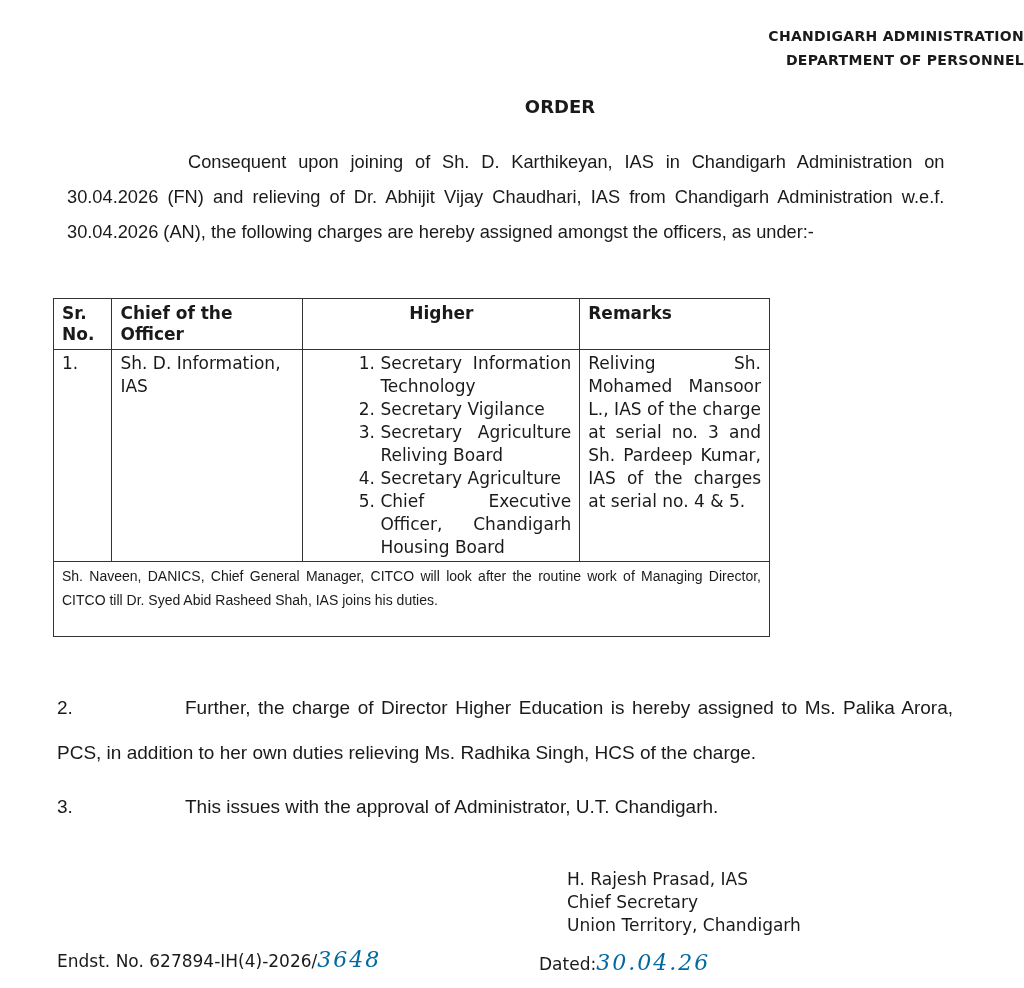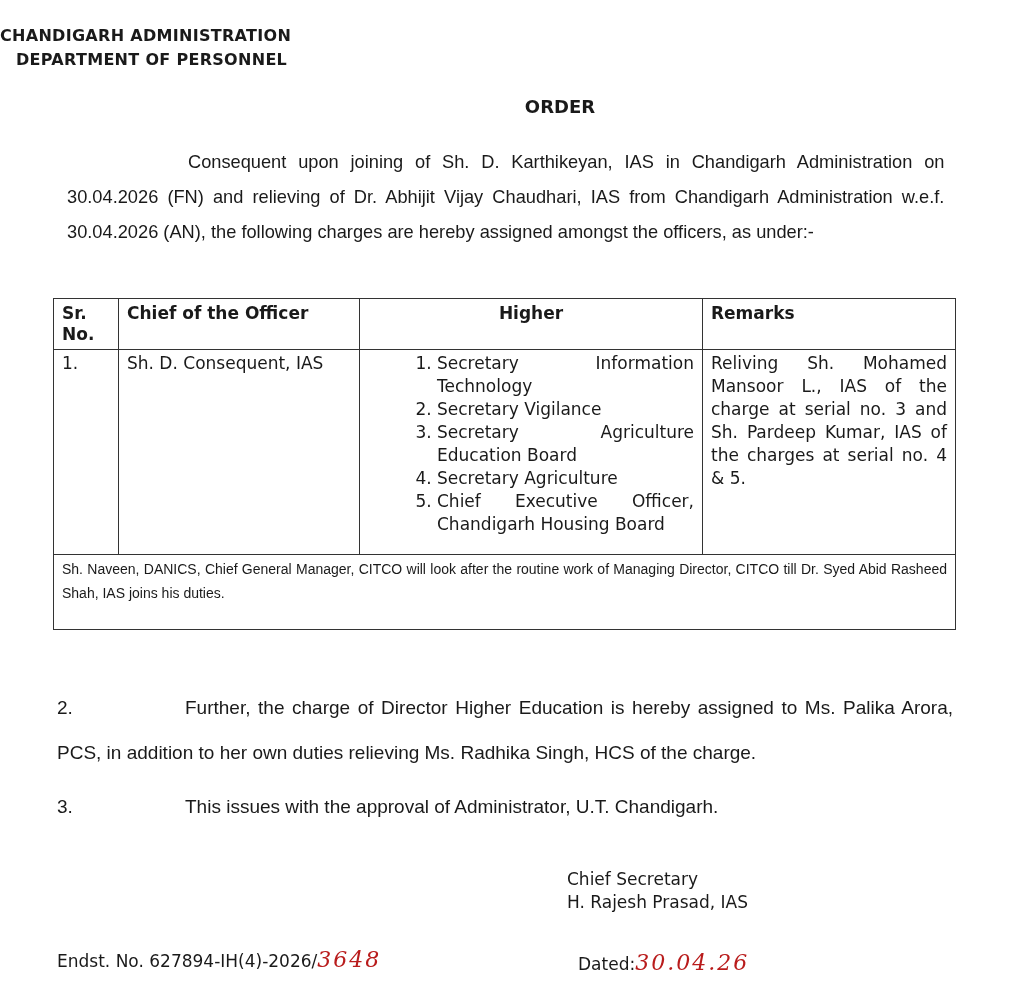--- a/index.html
+++ b/index.html
@@ -2,36 +2,36 @@
 <html><head>
 <meta charset="utf-8">
 <style>
   html, body { margin: 0; padding: 0; background: #ffffff; }
   body {
     width: 1024px; height: 988px; position: relative; overflow: hidden;
     font-family: "DejaVu Sans", sans-serif; color: #1a1a1a;
   }
   .header {
     position: absolute; left: 0; width: 1024px; top: 24px;
-    text-align: left; font-weight: bold; font-size: 16px; line-height: 24px;
+    text-align: right; font-weight: bold; font-size: 14px; line-height: 24px;
     letter-spacing: 0.3px;
   }
   .header .l2 { margin-left: 16px; }
   .order-title {
     position: absolute; left: 0; width: 1024px; top: 96px; text-align: center;
     font-weight: bold; font-size: 18px;  padding-left: 48px;
   }
   .para1 {
     position: absolute; left: 67px; top: 144px; width: 878px;
     font-family: "Liberation Sans", sans-serif; font-size: 19px; line-height: 35px;
     text-align: justify; text-indent: 126px; transform: scaleX(0.96); transform-origin: left top;
     width: 914px;
   }
   table.charges {
-    position: absolute; left: 53px; top: 298px; width: 903px;
+    position: absolute; left: 53px; top: 298px; width: 717px;
     border-collapse: collapse; font-size: 17px;
   }
   table.charges td, table.charges th {
     border: 1.5px solid #333; vertical-align: top; padding: 2px 8px;
   }
   table.charges th { font-weight: bold; text-align: left; height: 44px; line-height: 21px; padding-top: 4px; }
   table.charges th.center { text-align: center; }
   .col-sr { width: 48px; }
   .col-name { width: 224px; }
   .col-charges { width: 326px; }
@@ -48,24 +48,24 @@
     position: absolute; left: 57px; width: 896px;
     font-family: "Liberation Sans", sans-serif; font-size: 19px; line-height: 45px;
     text-align: justify;
   }
   .para2 { top: 685px; }
   .para3 { top: 784px; }
   .para-num { display: inline-block; width: 128px; }
   .sig {
     position: absolute; left: 567px; top: 868px; font-size: 17px; line-height: 23px;
   }
-  .dated { position: absolute; left: 578px; top: 950px; font-size: 17px; }
+  .dated { position: absolute; left: 539px; top: 950px; font-size: 17px; }
   .endst { position: absolute; left: 57px; top: 947px; font-size: 17px; }
   .hand {
-    font-family: "DejaVu Serif", serif; font-style: italic; color: #b91c1c; font-size: 22px;
+    font-family: "DejaVu Serif", serif; font-style: italic; color: #0369a1; font-size: 22px;
     letter-spacing: 2px;
   }
 </style>
 </head>
 <body>
 
 <div class="header">
   <div>CHANDIGARH ADMINISTRATION</div>
   <div class="l2">DEPARTMENT OF PERSONNEL</div>
 </div>
@@ -76,26 +76,26 @@
 <table class="charges">
   <tbody>
       <tr>
     <th class="col-sr">Sr. No.</th>
     <th class="col-name">Chief of the Officer</th>
     <th class="col-charges center">Higher</th>
     <th class="col-remarks">Remarks</th>
   </tr>
   <tr class="data-row">
     <td>1.</td>
-    <td>Sh. D. Consequent, IAS</td>
+    <td>Sh. D. Information, IAS</td>
     <td>
       <ol class="charge-list">
         <li>Secretary Information Technology</li>
         <li>Secretary Vigilance</li>
-        <li>Secretary Agriculture Education Board</li>
+        <li>Secretary Agriculture Reliving Board</li>
         <li>Secretary Agriculture</li>
         <li>Chief Executive Officer, Chandigarh Housing Board</li>
       </ol>
     </td>
     <td class="remarks-text">Reliving Sh. Mohamed Mansoor L., IAS of the charge at serial no. 3 and Sh. Pardeep Kumar, IAS of the charges at serial no. 4 &amp; 5.</td>
   </tr>
   <tr class="footer-row">
     <td colspan="4">Sh. Naveen, DANICS, Chief General Manager, CITCO will look after the routine work of Managing Director, CITCO till Dr. Syed Abid Rasheed Shah, IAS joins his duties.</td>
   </tr>
 </tbody>
@@ -103,22 +103,23 @@
 
 <div class="para2">
   <span class="para-num">2.</span><span>Further, the charge of Director Higher Education is hereby assigned to Ms. Palika Arora, PCS, in addition to her own duties relieving Ms. Radhika Singh, HCS of the charge.</span>
 </div>
 
 <div class="para3">
   <span class="para-num">3.</span><span>This issues with the approval of Administrator, U.T. Chandigarh.</span>
 </div>
 
 <div class="sig">
+  <div>H. Rajesh Prasad, IAS</div>
   <div>Chief Secretary</div>
-  <div>H. Rajesh Prasad, IAS</div>
+  <div>Union Territory, Chandigarh</div>
 </div>
 
 <div class="endst">
   <span>Endst. No. 627894-IH(4)-2026/</span><span class="hand">3648</span>
 </div>
 
 <div class="dated">
   <span>Dated:</span><span class="hand">30.04.26</span>
 </div>
 

